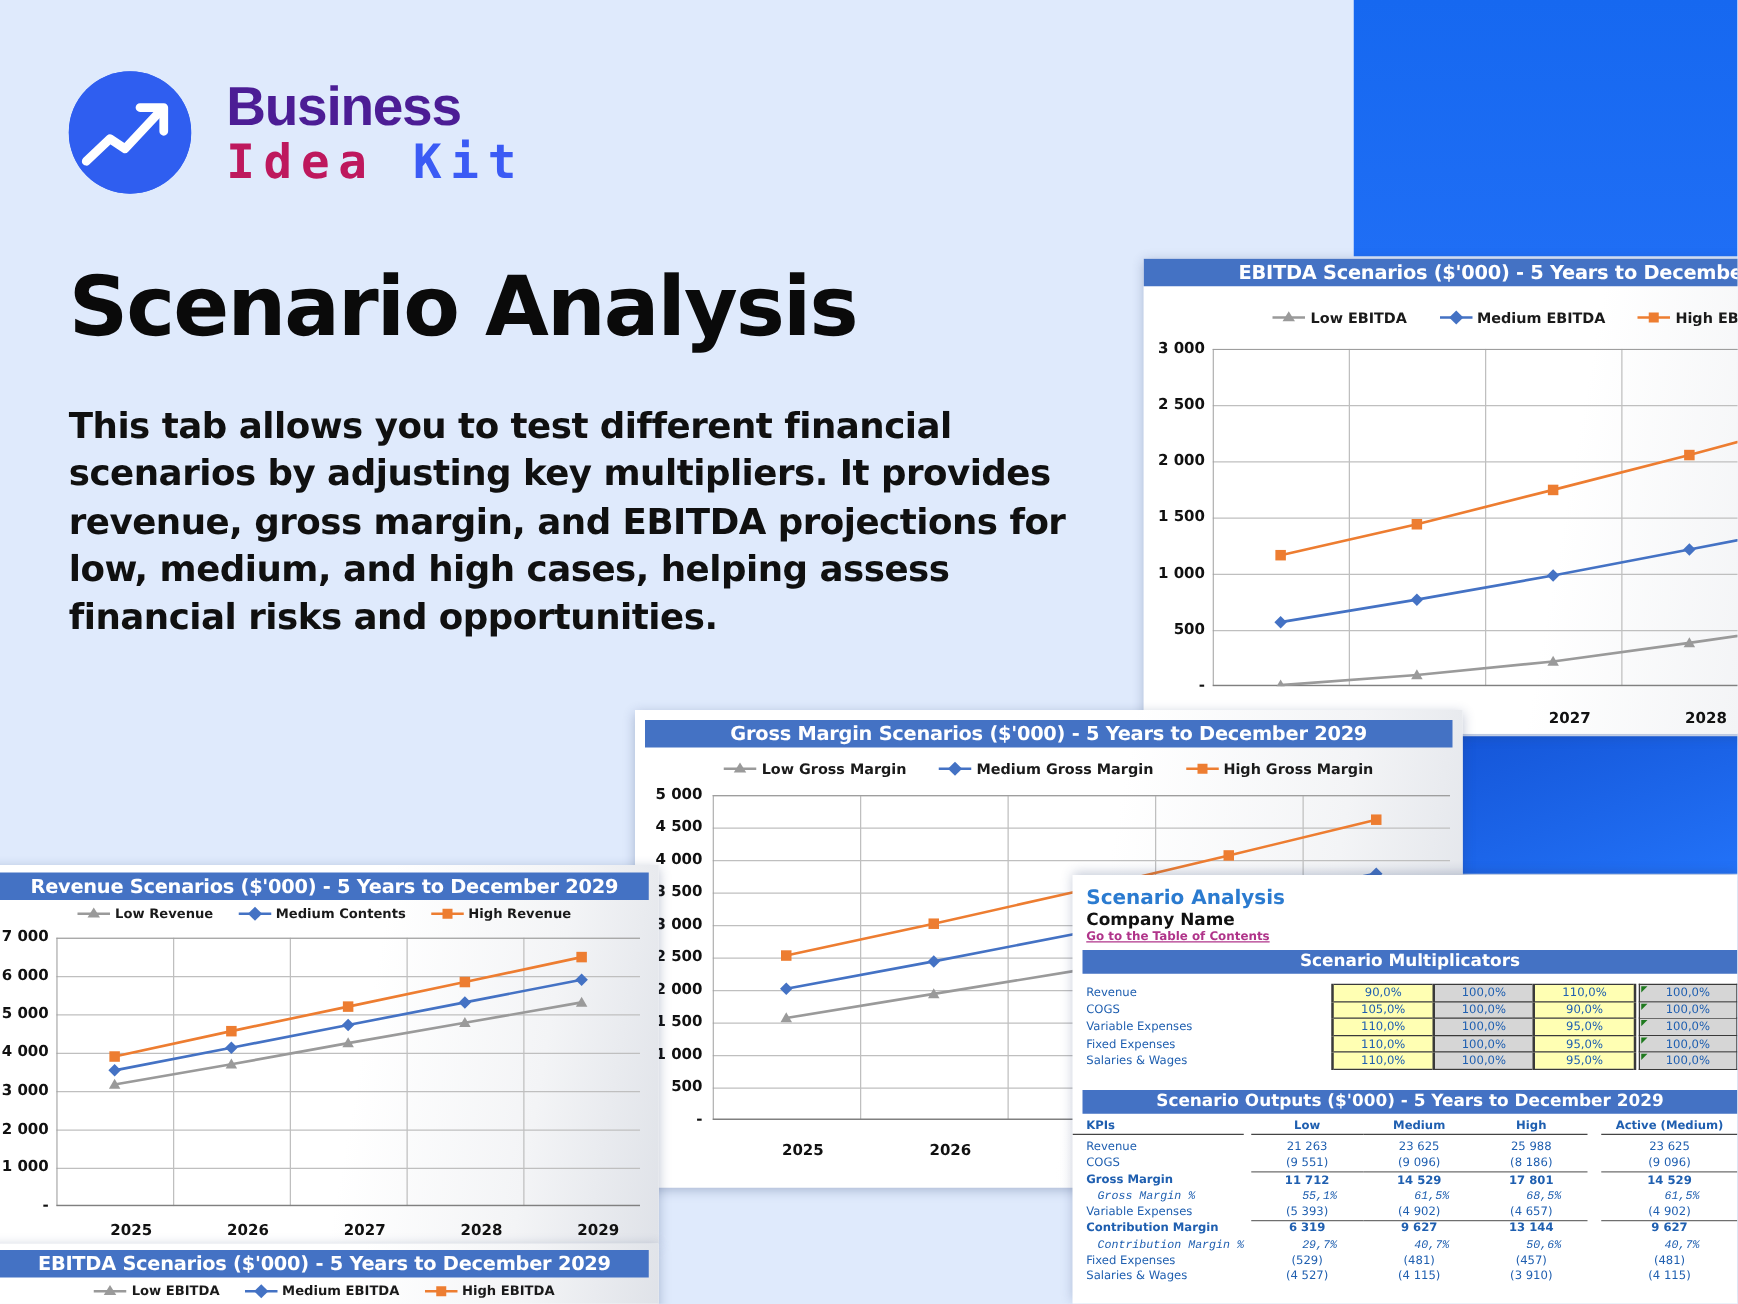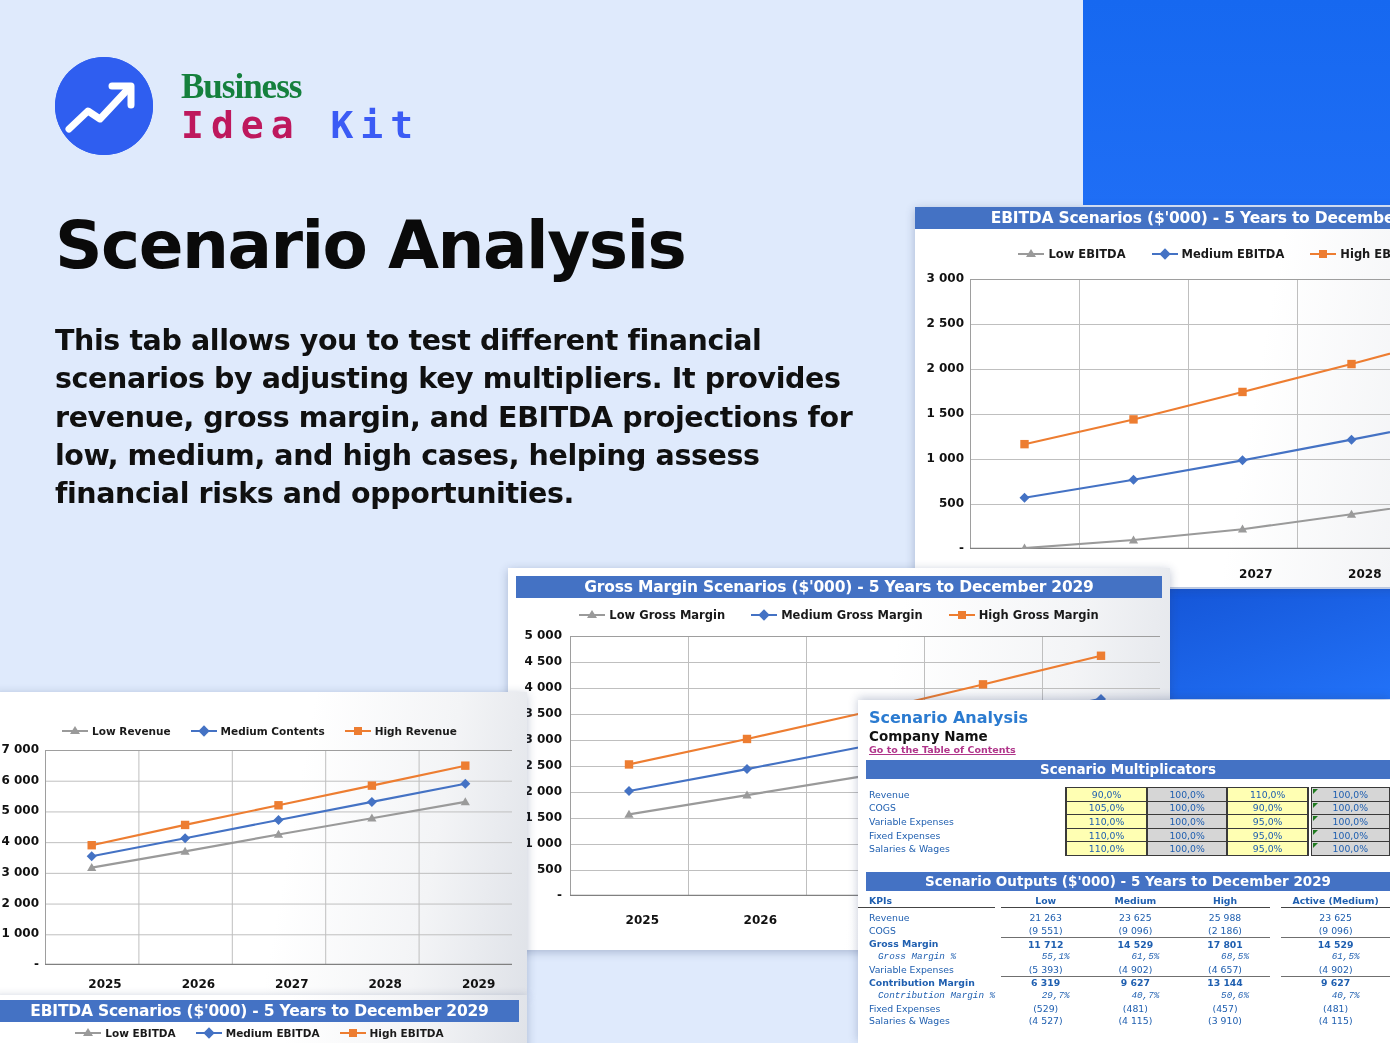--- a/index.html
+++ b/index.html
@@ -17,21 +17,21 @@
   .blue-block-mid{
     position:absolute;left:1170px;top:589px;width:220px;height:110px;
     background:linear-gradient(160deg,#1556d8 0%,#2272f8 100%);
   }
   
   .hero{position:absolute;left:0;top:0;width:880px;}
   .logo-row{position:absolute;left:55px;top:57px;display:flex;align-items:center;}
   .logo-mark{width:98px;height:98px;border-radius:50%;background:#2f5ef0;position:relative;flex:0 0 auto;}
   .logo-mark svg{position:absolute;left:0;top:0;}
   .logo-text{margin-left:28px;line-height:1;}
-  .logo-l1{font-size:35px;font-weight:bold;color:#15803d;letter-spacing:-1px;font-family:Liberation Serif, serif;}
+  .logo-l1{font-size:44px;font-weight:bold;color:#4c1d95;letter-spacing:-1px;font-family:Liberation Sans, sans-serif;}
   .logo-l2{font-size:38px;font-weight:bold;letter-spacing:7px;font-family:"DejaVu Sans Mono",monospace;margin-top:2px;}
   .logo-l2 .blk{color:#be185d;}
   .logo-l2 .blu{color:#3b5bf5;}
   .page-title{
     position:absolute;left:55px;top:207px;font-size:66px;font-weight:bold;
     color:#0a0a0a;letter-spacing:-1.5px;font-family:"DejaVu Sans",sans-serif;
   }
   .page-desc{
     position:absolute;left:55px;top:322px;width:800px;font-size:28.5px;
     line-height:1.345;font-weight:bold;color:#101010;
@@ -269,20 +269,21 @@
     </div>
   <div id="xtl-gm">
       <div class="xtick" style="left:91px;top:345px;width:60px;">2025</div>
       <div class="xtick" style="left:209px;top:345px;width:60px;">2026</div>
       <div class="xtick" style="left:327px;top:345px;width:60px;">20</div>
     </div>
 </div>
 
 <div class="card" id="card-rev" style="left:-8px;top:692px;width:535px;height:303px;">
   <div class="card-inner"></div>
+  <div class="chart-title" style="left:8px;right:8px;top:6px;">Revenue Scenarios ($'000) - 5 Years to December 2029</div>
   <div class="legend" style="top:33px;gap:20px;font-size:10.5px;">
     <span class="lg grey">
         <span class="ln">
           <span class="mk"></span>
         </span>
         <span>Low Revenue</span>
       </span>
     <span class="lg blue">
         <span class="ln">
           <span class="mk"></span>
@@ -460,21 +461,21 @@
     <td class="num  ">23 625</td>
     <td class="num  ">25 988</td>
     <td></td>
     <td class="num  ">23 625</td>
   </tr>
         <tr class="kpi-row">
     <td class="lbl ">COGS</td>
           <td></td>
     <td class="num  ">(9 551)</td>
     <td class="num  ">(9 096)</td>
-    <td class="num  ">(2 186)</td>
+    <td class="num  ">(8 186)</td>
     <td></td>
     <td class="num  ">(9 096)</td>
   </tr>
         <tr class="kpi-row">
     <td class="lbl bold">Gross Margin</td>
           <td></td>
     <td class="num bold topline">11 712</td>
     <td class="num bold topline">14 529</td>
     <td class="num bold topline">17 801</td>
     <td></td>

